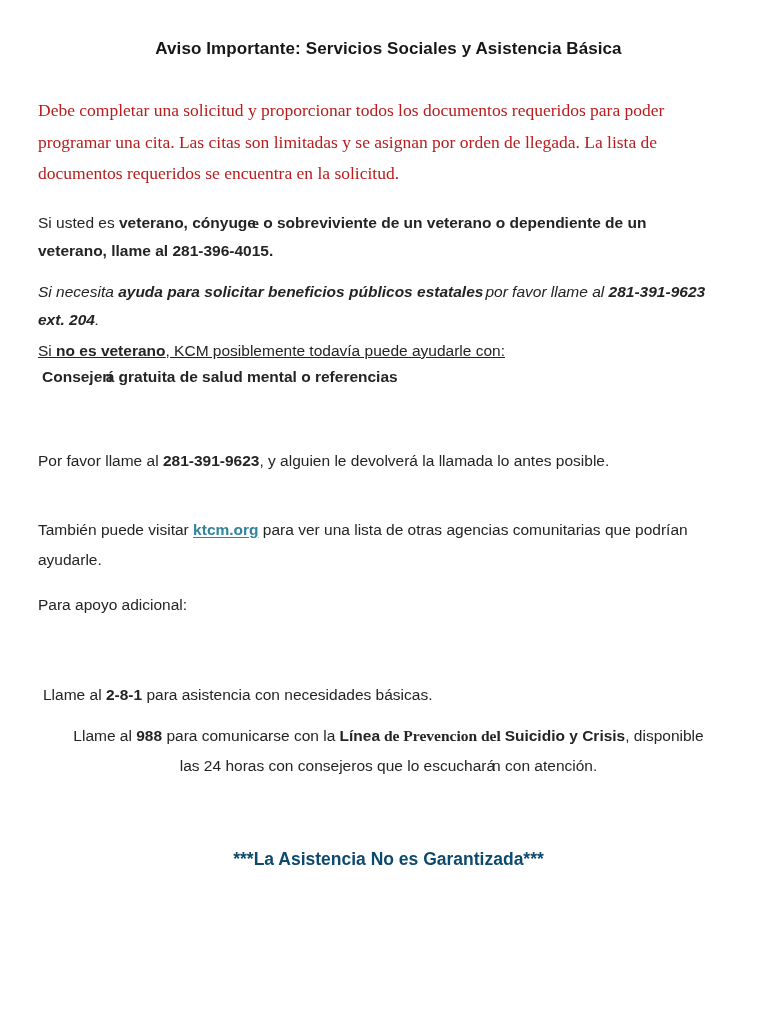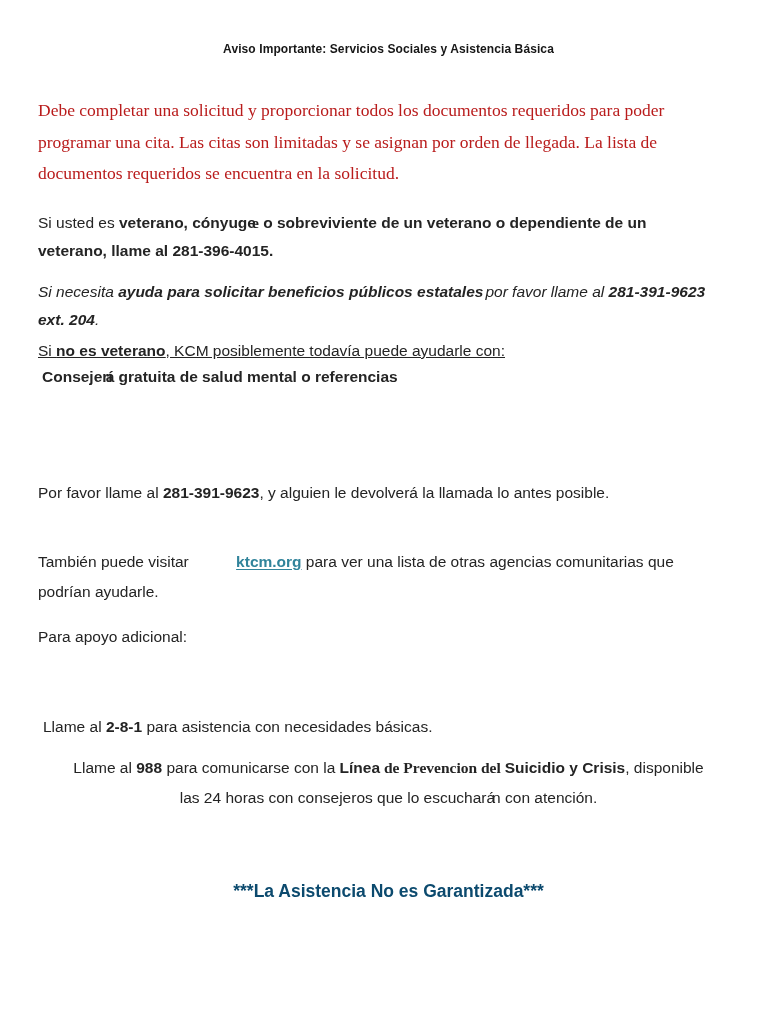--- a/index.html
+++ b/index.html
@@ -16,21 +16,21 @@
     background: #ffffff;
     box-sizing: border-box;
     padding: 0 40px 0 38px;
     overflow: hidden;
     color: #1f1f1f;
   }
   .title {
     margin: 38px 0 0 0;
     font-family: "Liberation Sans", sans-serif;
     font-weight: 700;
-    font-size: 12px;
+    font-size: 17px;
     line-height: 22px;
     text-align: center;
     color: #161616;
     letter-spacing: 0.1px;
   }
   .intro {
     margin: 35px 0 0 0;
     font-family: "Liberation Serif", serif;
     font-size: 17.5px;
     line-height: 31.5px;
@@ -45,40 +45,39 @@
     color: #242424;
     margin: 0;
   }
   .b { font-weight: 700; }
   .serif { font-family: "Liberation Serif", serif; }
   .p-veteran   { margin-top: 19px; max-width: 655px; font-weight: 400; }
   .p-benefits  { margin-top: 13px; max-width: 680px; font-style: italic; }
   .m-tight { margin-left: 2px; }
   .p-noveteran { margin-top: 3px; line-height: 27px; text-decoration: underline; }
   .service-line { padding-left: 4px; line-height: 25px; margin: 0; }
-  .p-callback  { margin-top: 90px; }
+  .p-callback  { margin-top: 58px; }
   .p-visit     { margin-top: 40px; line-height: 30px; max-width: 690px; }
   .p-support   { margin-top: 16px; }
   .p-211       { margin-top: 62px; padding-left: 5px; }
   .p-988       { margin-top: 12px; line-height: 30px; text-align: center; padding: 0 26px; }
   .footer-banner {
     margin-top: 66px;
     font-family: "Liberation Sans", sans-serif;
     font-weight: 700;
     font-size: 17.5px;
     line-height: 24px;
     text-align: center;
     color: #0c4a6e;
   }
   .link {
     font-weight: 700;
     text-decoration: underline;
     text-underline-offset: 2px;
     cursor: pointer;
-    margin-left: 43px;
   }
   
   .tight-e { margin-left: -4px; }
   .tight-a { margin-left: -7px; }
   .tight-n { margin-left: -3px; }
 </style>
 </head>
 <body>
 
 <div class="page">

